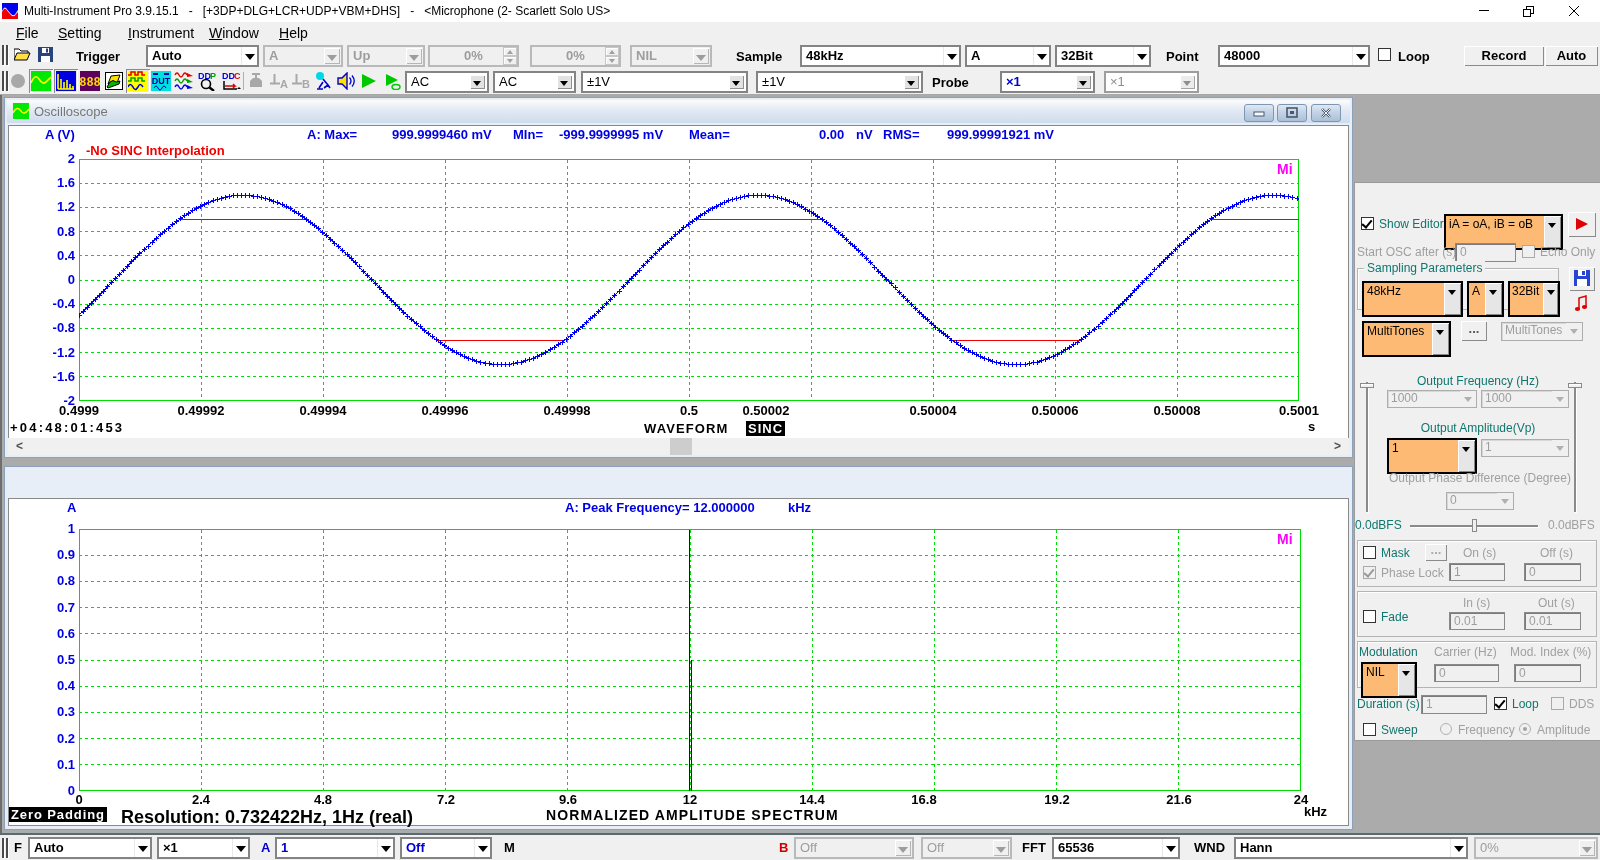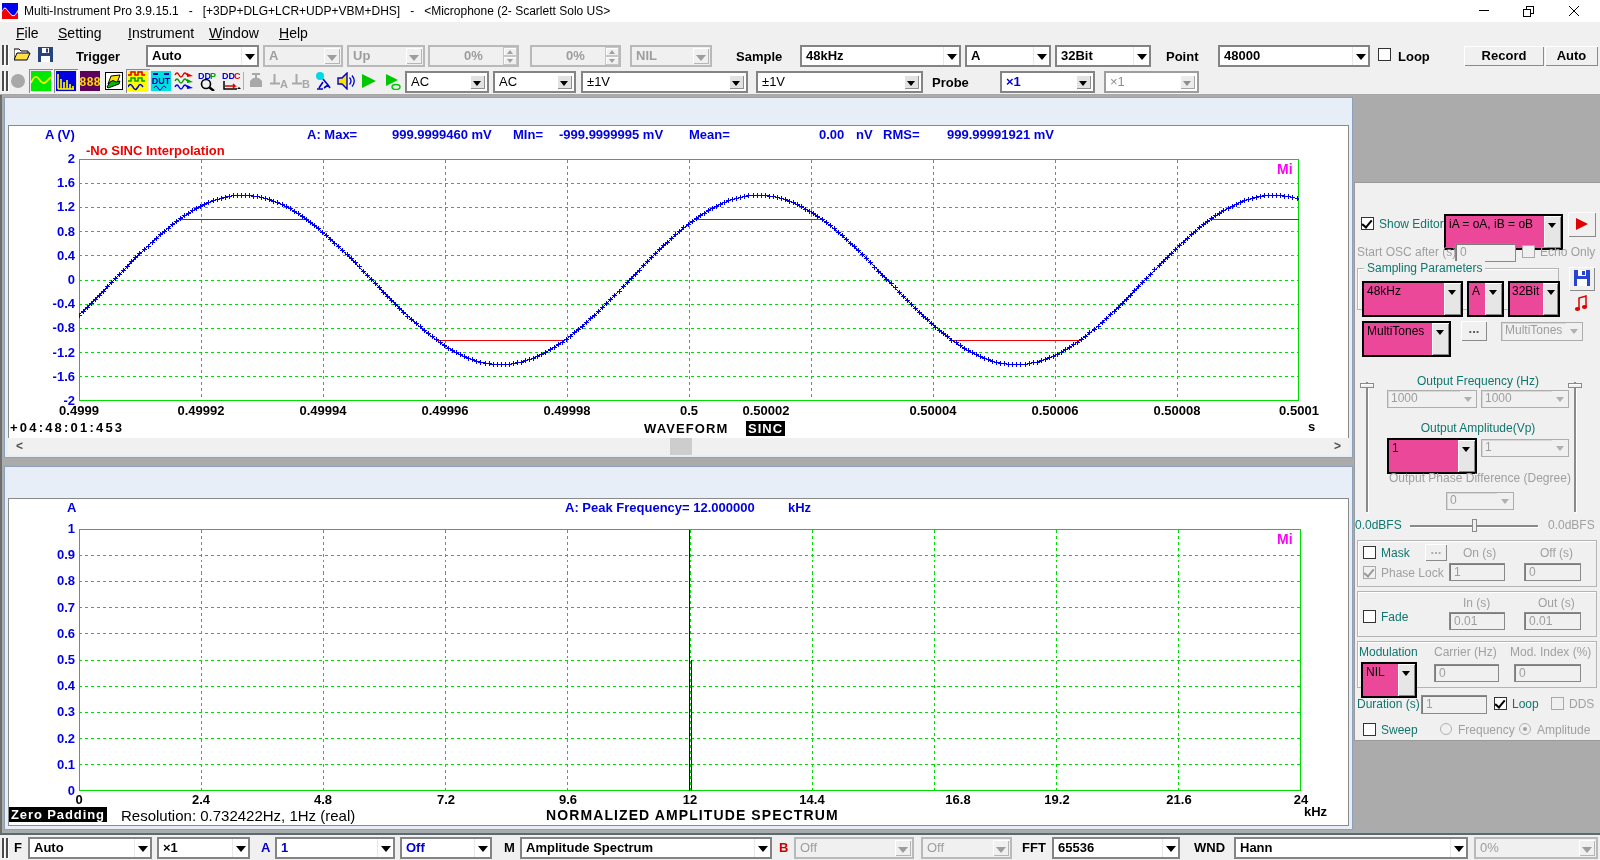--- a/index.html
+++ b/index.html
@@ -66,21 +66,21 @@
 .xlab{position:absolute;color:#000;font-weight:bold;font-size:13px;text-align:center;width:80px}
 .stats{position:absolute;color:#0000e4;font-weight:bold;font-size:13px;white-space:pre}
 .mi{position:absolute;color:#ff00ff;font-weight:bold;font-size:14px;letter-spacing:0px}
 
 .sbar{position:absolute;background:#f0f0f0}
 .sbar .thumb{position:absolute;top:0;height:100%;background:#cdcdcd}
 .sbar .arr{position:absolute;top:1px;font-size:12px;color:#505050;font-weight:bold}
 
 .fsun{position:absolute;border:1px solid #898989;box-shadow:inset 1px 1px 0 #404040aa;background:#f0f0f0;color:#9d9d9d;font-size:13px;padding:1px 4px;line-height:15px}
 .gbox{position:absolute;border:1px solid #b4b4b4;box-shadow:inset 1px 1px 0 #fff}
-.sgcombo{position:absolute;height:36px;border:2px solid #000;background:#ec4899;font-size:13px;padding:1px 3px;white-space:nowrap;overflow:hidden}
+.sgcombo{position:absolute;height:36px;border:2px solid #000;background:#fdba74;font-size:13px;padding:1px 3px;white-space:nowrap;overflow:hidden}
 .sgcombo .ab{position:absolute;right:0;top:0;bottom:0;width:17px;background:#e6e6e6;box-shadow:inset 1px 1px 0 #fff,inset -1px -1px 0 #888}
 .sgcombo .ab:before{content:"";position:absolute;left:4px;top:7px;border:4px solid transparent;border-top:5px solid #000;border-bottom:none}
 .dcombo{position:absolute;height:18px;border:1px solid #adadad;background:#f0f0f0;color:#9d9d9d;font-size:13px;padding:0 3px;box-shadow:inset 1px 1px 0 #d7d7d7}
 .dcombo .ab{position:absolute;right:0;top:0;bottom:0;width:16px;background:#f0f0f0}
 .dcombo .ab:before{content:"";position:absolute;left:4px;top:6px;border:4px solid transparent;border-top:5px solid #b0b0b0;border-bottom:none}
 .radio{position:absolute;width:12px;height:12px;border-radius:50%;border:1px solid #b0b0b0;background:#f0f0f0}
 .radio.sel:before{content:"";position:absolute;left:3px;top:3px;width:4px;height:4px;border-radius:50%;background:#a2a2a2}
 #sgwin .clbl,#sgwin .glbl{font-size:12px}
 #sgwin .sgcombo{font-size:12px}
 #sgwin .dcombo{font-size:12px}
@@ -268,20 +268,38 @@
   <div class="combo gar" style="left:756px;top:3px;width:167px;font-weight:normal">±1V<span class="ar"></span></div>
   <span class="blbl" style="left:932px;top:7px">Probe</span>
   <div class="combo blue gar" style="left:1000px;top:3px;width:95px">×1<span class="ar"></span></div>
   <div class="combo wdis gar2" style="left:1104px;top:3px;width:95px;font-weight:normal">×1<span class="ar"></span></div>
 
 </div>
 
 <div class="abs" id="mdi">
 
 <div class="win" style="left:2px;top:2px;width:1349px;height:361px">
+  <div class="wtitle inactive" style="height:23px">
+    <svg style="position:absolute;left:6px;top:3px" width="16" height="16">
+            <rect width="16" height="16" fill="#00e800"></rect>
+            <path d="M0 10 Q4 2 8 8 Q11 13 16 6" fill="none" stroke="#ffff00" stroke-width="1.4"></path>
+          </svg>
+    <span class="wtxt" style="color:#777">Oscilloscope</span>
+    <div class="wbtn" style="left:1237px"><svg width="28" height="16">
+              <rect x="9" y="7" width="10" height="4" fill="#f6f9fc" stroke="#47586c"></rect>
+            </svg></div>
+    <div class="wbtn" style="left:1270px"><svg width="28" height="16">
+              <rect x="9" y="3" width="10" height="9" fill="none" stroke="#47586c" stroke-width="1.6"></rect>
+              <rect x="12" y="6" width="4" height="3" fill="#47586c"></rect>
+            </svg></div>
+    <div class="wbtn" style="left:1304px"><svg width="28" height="16">
+              <path d="M10 4 L18 12 M18 4 L10 12" stroke="#47586c" stroke-width="2.4"></path>
+              <path d="M10 4 L18 12 M18 4 L10 12" stroke="#eef3f8" stroke-width="1"></path>
+            </svg></div>
+  </div>
   <div class="wclient" style="top:27px">
     <div class="stats" style="left:37px;top:2px">A (V)</div>
     <div class="stats" style="left:299px;top:2px">A: Max=</div>
           <div class="stats" style="left:384px;top:2px">999.9999460 mV</div>
           <div class="stats" style="left:505px;top:2px">MIn=</div>
           <div class="stats" style="left:551px;top:2px">-999.9999995 mV</div>
           <div class="stats" style="left:681px;top:2px">Mean=</div>
           <div class="stats" style="left:811px;top:2px">0.00</div>
           <div class="stats" style="left:848px;top:2px">nV</div>
           <div class="stats" style="left:875px;top:2px">RMS=</div>
@@ -386,27 +404,27 @@
           <div class="ylab" style="left:21px;top:233px">0.2</div>
           <div class="ylab" style="left:21px;top:259px">0.1</div>
           <div class="ylab" style="left:21px;top:285px">0</div>
     <div class="xlab" style="left:31px;top:294px">0</div>
           <div class="xlab" style="left:153px;top:294px">2.4</div>
           <div class="xlab" style="left:275px;top:294px">4.8</div>
           <div class="xlab" style="left:398px;top:294px">7.2</div>
           <div class="xlab" style="left:520px;top:294px">9.6</div>
           <div class="xlab" style="left:642px;top:294px">12</div>
           <div class="xlab" style="left:764px;top:294px">14.4</div>
-          <div class="xlab" style="left:910px;top:294px">16.8</div>
+          <div class="xlab" style="left:876px;top:294px">16.8</div>
           <div class="xlab" style="left:1009px;top:294px">19.2</div>
           <div class="xlab" style="left:1131px;top:294px">21.6</div>
           <div class="xlab" style="left:1253px;top:294px">24</div>
     <div class="abs" style="left:1296px;top:306px;font-weight:bold;font-size:13px">kHz</div>
     <div class="abs" style="left:1px;top:309px;font-weight:bold;font-size:13px;letter-spacing:0.9px;background:#000;color:#fff;padding:0 2px">Zero Padding</div>
-    <div class="abs" style="left:113px;top:309px;font-weight:normal;font-size:15px">Resolution: 0.732422Hz, 1Hz (real)</div>
+    <div class="abs" style="left:113px;top:309px;font-weight:bold;font-size:18px">Resolution: 0.732422Hz, 1Hz (real)</div>
     <div class="abs" style="left:538px;top:309px;font-weight:bold;font-size:14px;letter-spacing:1.1px">NORMALIZED AMPLITUDE SPECTRUM</div>
   </div>
 </div>
 <div class="abs" id="sgwin" style="left:1352px;top:87px;width:248px;height:559px;background:#f0f0f0;border:1px solid #9a9a9a;font-size:12.5px">
 <div class="cb chk" style="left:6px;top:34px"></div>
 <span class="clbl" style="left:24px;top:34px">Show Editor</span>
 <div class="sgcombo" style="left:89px;top:31px;width:119px">iA = oA, iB = oB<span class="ab"></span></div>
 <div class="btn2" style="left:213px;top:29px;width:28px;height:25px"><svg width="14" height="12" style="margin-top:6px">
             <path d="M1 0 L13 6 L1 12 Z" fill="#e00000"></path>
           </svg></div>
@@ -490,21 +508,20 @@
 
 <div class="abs" id="tbb" style="left:0;top:833px;width:1600px;height:27px;background:#f0f0f0;border-top:2px solid #5a6a72">
   <div class="grip" style="left:2px;top:3px;height:20px"></div>
   <span class="blbl" style="left:14px;top:5px">F</span>
   <div class="combo" style="left:28px;top:2px;width:124px">Auto<span class="ar"></span></div>
   <div class="combo" style="left:157px;top:2px;width:93px">×1<span class="ar"></span></div>
   <span class="blbl" style="left:261px;top:5px;color:#0000d0">A</span>
   <div class="combo blue" style="left:275px;top:2px;width:120px">1<span class="ar"></span></div>
   <div class="combo blue" style="left:400px;top:2px;width:92px">Off<span class="ar"></span></div>
   <span class="blbl" style="left:504px;top:5px">M</span>
-  <div class="combo" style="left:520px;top:2px;width:252px">Amplitude Spectrum<span class="ar"></span></div>
   <span class="blbl" style="left:779px;top:5px;color:#d00000">B</span>
   <div class="combo dis" style="left:794px;top:2px;width:120px;font-weight:normal">Off<span class="ar"></span></div>
   <div class="combo dis" style="left:921px;top:2px;width:91px;font-weight:normal">Off<span class="ar"></span></div>
   <span class="blbl" style="left:1022px;top:5px">FFT</span>
   <div class="combo" style="left:1052px;top:2px;width:128px">65536<span class="ar"></span></div>
   <span class="blbl" style="left:1194px;top:5px">WND</span>
   <div class="combo" style="left:1234px;top:2px;width:234px">Hann<span class="ar"></span></div>
   <div class="combo dis" style="left:1474px;top:2px;width:124px;font-weight:normal">0%<span class="ar"></span></div>
 </div>
 

